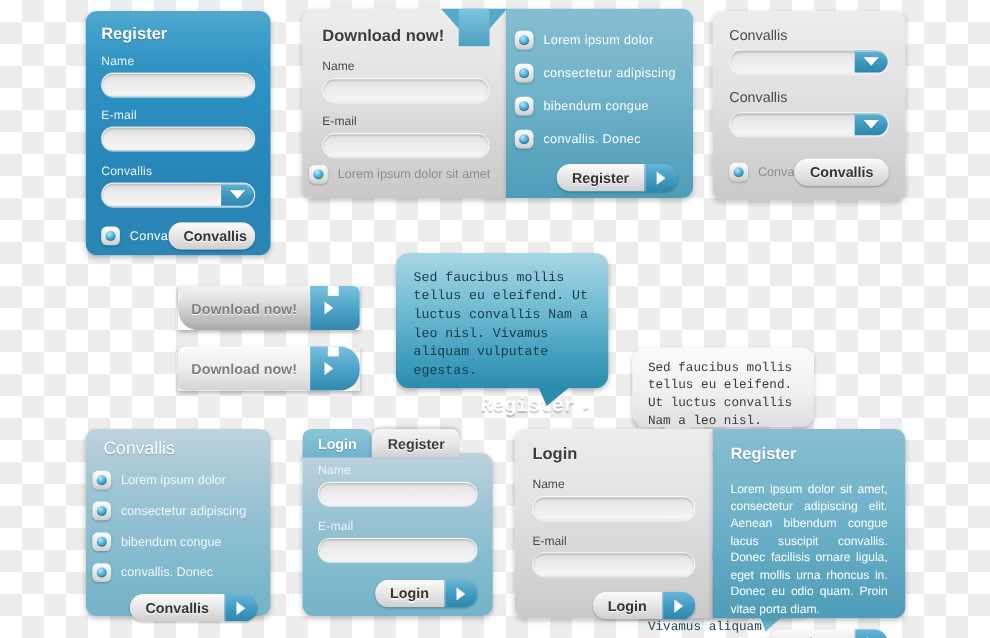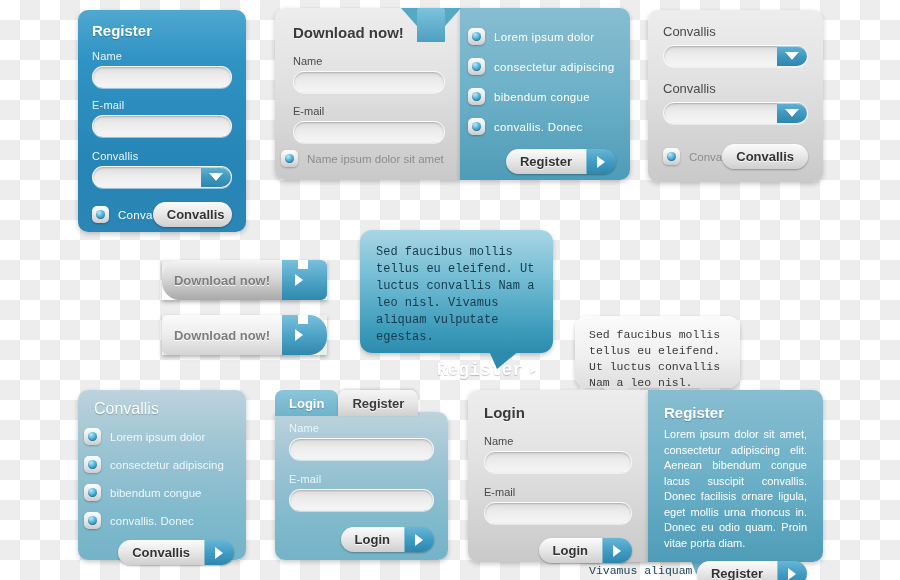--- a/index.html
+++ b/index.html
@@ -263,21 +263,21 @@
               <i></i>
             </span>
         </div>
       </div>
     </div>
 
     <div class="abs bullet-row" style="left:6px;top:142px;">
       <span class="bullet">
           <span></span>
         </span>
-      <span class="bullet-txt-gray">Name ipsum dolor sit amet</span>
+      <span class="bullet-txt-gray">Lorem ipsum dolor sit amet</span>
     </div>
 
     <div class="big-arrow" style="left:126px;top:0px;"></div>
   </div>
 
   <div class="abs panel panel-gray" style="left:648px;top:10px;width:175px;height:172px;padding:14px 15px;">
     <div class="lbl-dark" style="font-size:13px;">Convallis</div>
     <div class="field select" style="margin-top:6px;width:100%;">
       <span></span>
       <span class="caret">
@@ -411,21 +411,21 @@
         <div class="btn">
           <span class="body">Login</span>
           <span class="cap">
               <i></i>
             </span>
         </div>
       </div>
     </div>
     <div class="abs panel panel-teal2" style="left:180px;top:0;width:175px;height:172px;border-radius:0 10px 10px 0;padding:14px 16px;box-sizing:border-box;">
       <div class="title">Register</div>
-      <div class="body-text" style="margin-top:6px;">Lorem ipsum dolor sit amet, consectetur adipiscing elit. Aenean bibendum congue lacus suscipit convallis. Donec facilisis ornare ligula, eget mollis urna rhoncus in. Donec eu odio quam. Proin vitae porta diam.</div>
+      <div class="body-text" style="margin-top:17px;">Lorem ipsum dolor sit amet, consectetur adipiscing elit. Aenean bibendum congue lacus suscipit convallis. Donec facilisis ornare ligula, eget mollis urna rhoncus in. Donec eu odio quam. Proin vitae porta diam.</div>
       <div style="display:flex;justify-content:flex-end;margin-top:10px;">
         <div class="btn">
           <span class="body">Register</span>
           <span class="cap">
               <i></i>
             </span>
         </div>
       </div>
     </div>
   </div>

